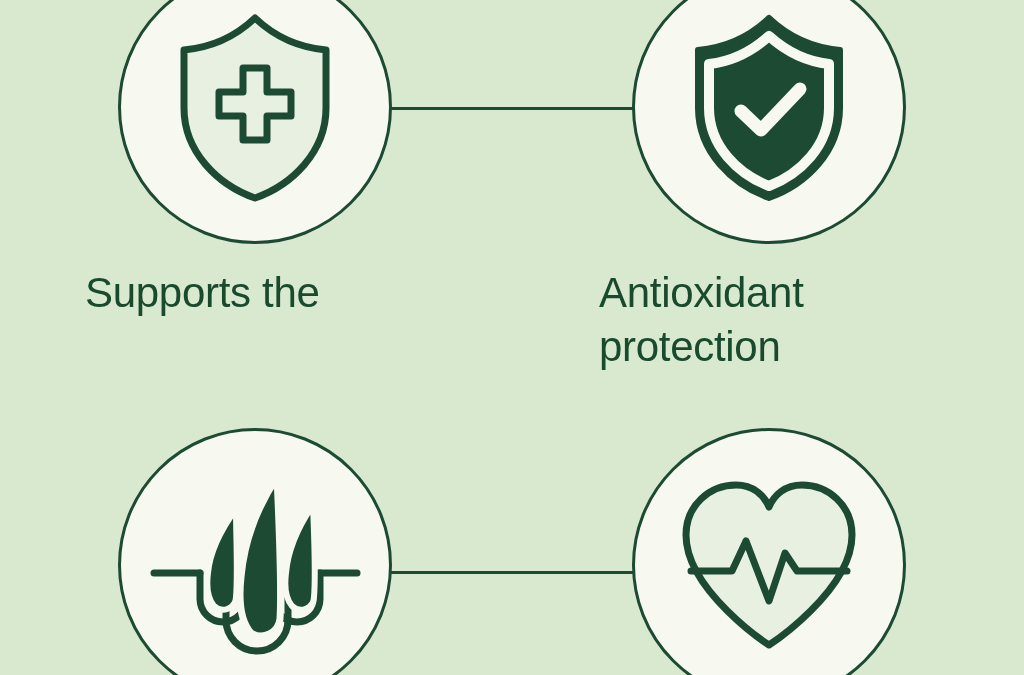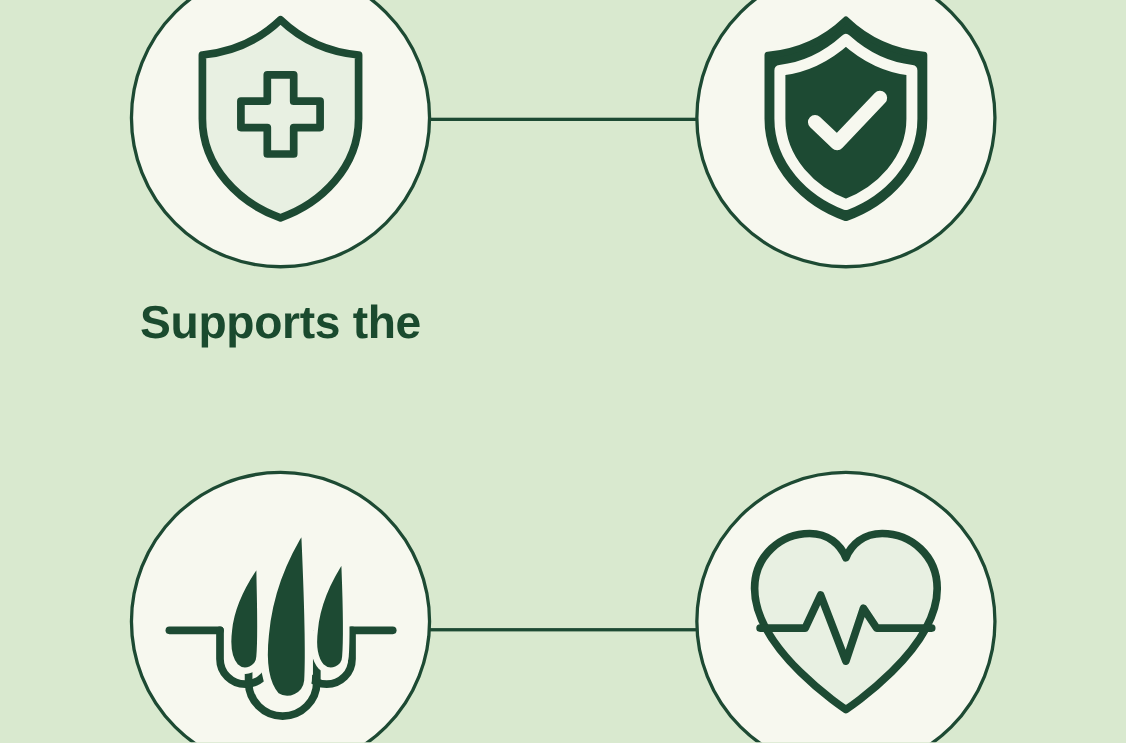--- a/index.html
+++ b/index.html
@@ -49,25 +49,25 @@
     display: flex;
     align-items: center;
     justify-content: center;
     flex: none;
   }
   .circle svg { display: block; }
 
   .caption {
     margin-top: 20px;
     width: 340px;
-    text-align: center;
+    text-align: left;
     color: #1a4a2e;
     font-size: 42px;
     line-height: 1.28;
-    font-weight: 700;
+    font-weight: 400;
     letter-spacing: -0.3px;
   }
   .cell.tl .caption,
   .cell.tr .caption { margin-top: 22px; }
 </style>
 </head>
 <body>
 
 <div id="stage">
 
@@ -92,21 +92,22 @@
     <div class="circle">
       <span>
         <svg width="170" height="195" viewBox="0 0 170 195">
           <path d="M85 8 C62 30 36 38 14 40 L14 98 C14 142 48 175 85 188 C122 175 156 142 156 98 L156 40 C134 38 108 30 85 8 Z" fill="#1d4a33" stroke="#1d4a33" stroke-width="6" stroke-linejoin="round"></path>
           <path d="M85 26 C65 44 43 52 25 54 L25 98 C25 136 54 164 85 176 C116 164 145 136 145 98 L145 54 C127 52 105 44 85 26 Z" fill="none" stroke="#f7f8ef" stroke-width="10" stroke-linejoin="round"></path>
           <path d="M57 101 L77 120 L116 79" fill="none" stroke="#f7f8ef" stroke-width="13" stroke-linecap="round" stroke-linejoin="round"></path>
         </svg>
       </span>
     </div>
     <div class="caption">
-      <br>
+      <span>Antioxidant</span><br>
+      <span>protection</span>
     </div>
   </div>
 
   <div class="cell bl">
     <div class="circle">
       <span>
         <svg width="215" height="200" viewBox="0 0 215 200">
 
           <path d="M6 108 L52 108" fill="none" stroke="#1d4a33" stroke-width="7" stroke-linecap="round"></path>
           <path d="M88 108 L126 108" fill="none" stroke="#1d4a33" stroke-width="7" stroke-linecap="round"></path>

